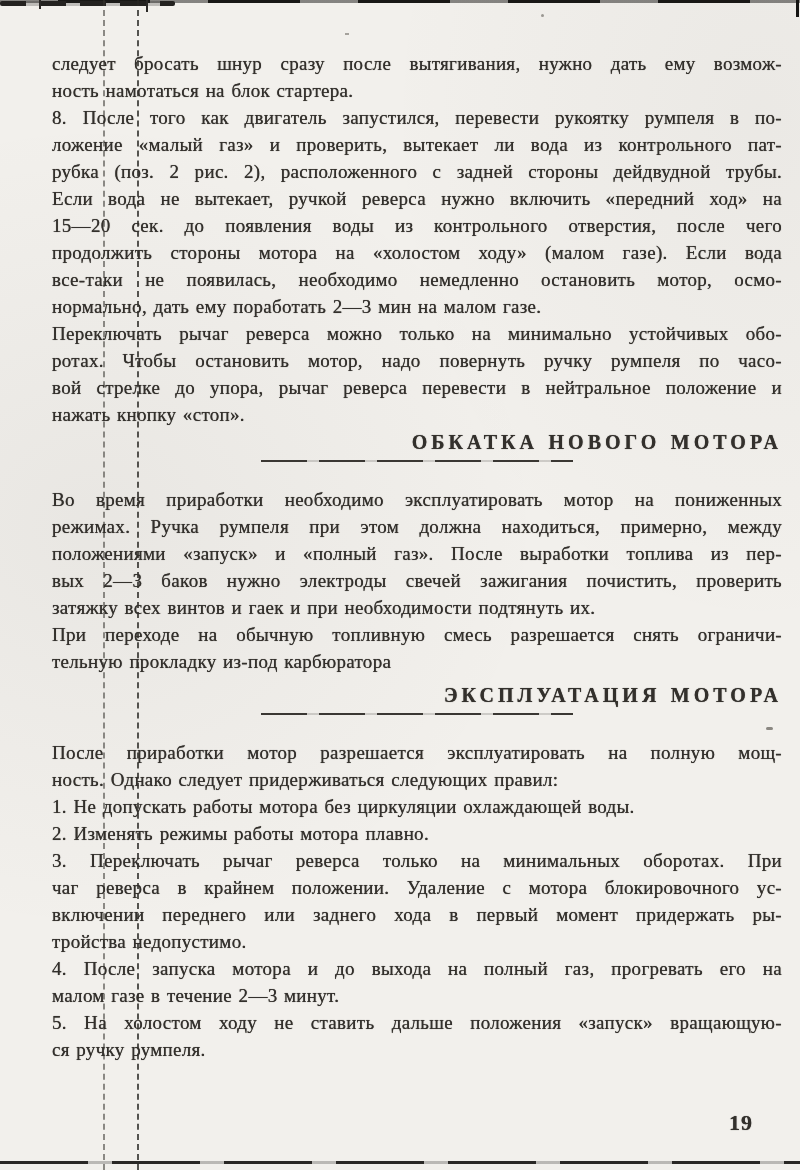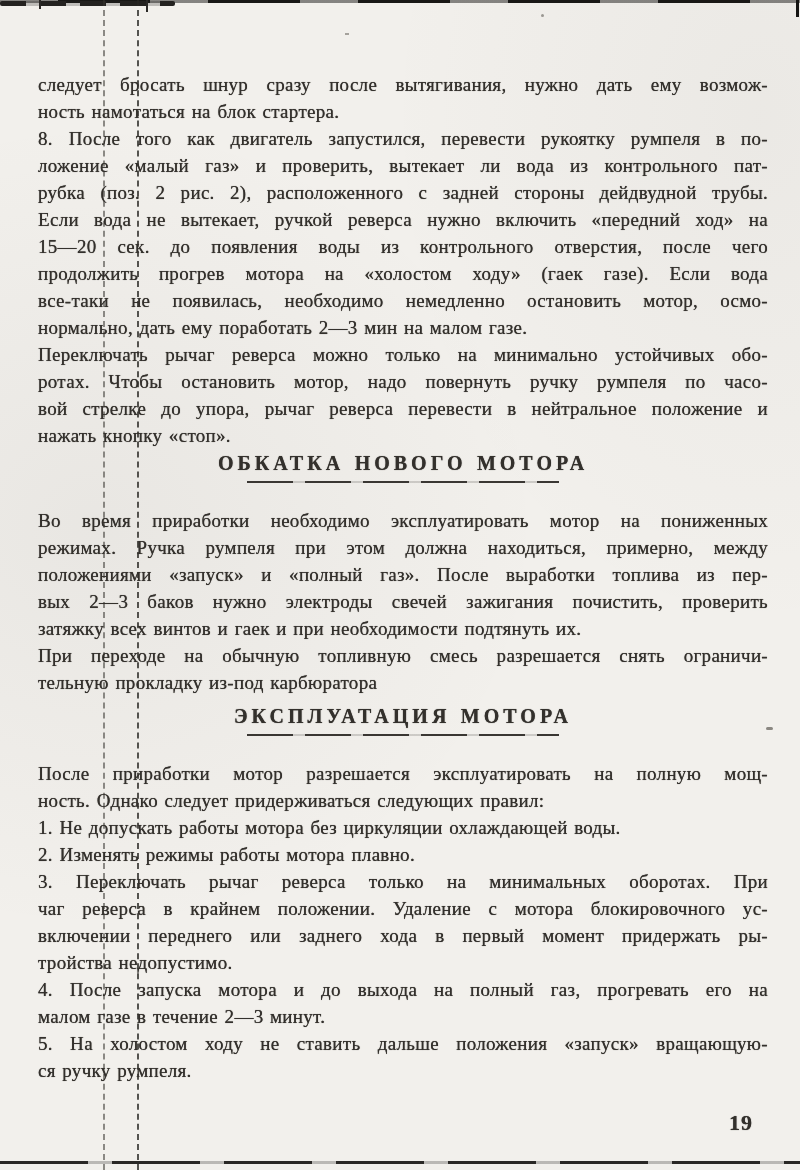--- a/index.html
+++ b/index.html
@@ -39,35 +39,34 @@
   }
   .scan-edge-bottom{
     position:absolute;top:1161px;left:0;width:100%;height:3px;
     background:repeating-linear-gradient(90deg,#2a2826 0 88px,rgba(42,40,38,.28) 88px 112px);
   }
   .speck-1{position:absolute;top:727px;left:766px;width:7px;height:3px;background:rgba(70,66,60,.6);border-radius:2px;}
   .speck-2{position:absolute;top:14px;left:541px;width:3px;height:3px;background:rgba(70,66,60,.5);border-radius:50%;}
   .speck-3{position:absolute;top:33px;left:345px;width:4px;height:2px;background:rgba(70,66,60,.45);}
   
   #doc{
-    position:absolute;top:50px;left:38px;width:730px;
+    position:absolute;top:50px;left:52px;width:730px;
     font-size:19px;line-height:27px;
     letter-spacing:0.3px;word-spacing:1.5px;
     text-shadow:0 0 0.7px rgba(50,46,42,.95);
-    margin-top:21px;
   }
   .para{margin:0;}
   .line{height:27px;white-space:nowrap;}
   .line.just{
     white-space:normal;
     text-align:justify;
     text-align-last:justify;
     -moz-text-align-last:justify;
   }
-  .headwrap{margin:0 0 24px 0;padding-top:1px;text-align:center;}
+  .headwrap{margin:0 0 24px 0;padding-top:1px;text-align:right;}
   .headwrap.second{margin-top:6px;}
   .heading{
     margin:0;display:inline-block;
     font-size:20px;font-weight:bold;
     letter-spacing:4px;line-height:27px;
     text-shadow:0 0 0.8px rgba(50,46,42,.95);
   }
   .heading-underline{
     margin:4px auto 0 auto;height:2px;width:312px;
     background:repeating-linear-gradient(90deg,#3a3733 0 46px,rgba(58,55,51,.2) 46px 58px);
@@ -98,21 +97,21 @@
       <div class="para">
         <div class="line just">следует бросать шнур сразу после вытягивания, нужно дать ему возмож-</div>
         <div class="line">ность намотаться на блок стартера.</div>
       </div>
       <div class="para">
         <div class="line just">8. После того как двигатель запустился, перевести рукоятку румпеля в по-</div>
         <div class="line just">ложение «малый газ» и проверить, вытекает ли вода из контрольного пат-</div>
         <div class="line just">рубка (поз. 2 рис. 2), расположенного с задней стороны дейдвудной трубы.</div>
         <div class="line just">Если вода не вытекает, ручкой реверса нужно включить «передний ход» на</div>
         <div class="line just">15—20 сек. до появления воды из контрольного отверстия, после чего</div>
-        <div class="line just">продолжить прогрев мотора на «холостом ходу» (гаек газе). Если вода</div>
+        <div class="line just">продолжить стороны мотора на «холостом ходу» (малом газе). Если вода</div>
         <div class="line just">все-таки не появилась, необходимо немедленно остановить мотор, осмо-</div>
         <div class="line">нормально, дать ему поработать 2—3 мин на малом газе.</div>
       </div>
       <div class="para">
         <div class="line just">Переключать рычаг реверса можно только на минимально устойчивых обо-</div>
         <div class="line just">ротах. Чтобы остановить мотор, надо повернуть ручку румпеля по часо-</div>
         <div class="line just">вой стрелке до упора, рычаг реверса перевести в нейтральное положение и</div>
         <div class="line">нажать кнопку «стоп».</div>
       </div>
       <div class="headwrap"><h2 class="heading">ОБКАТКА НОВОГО МОТОРА</h2><div class="heading-underline"></div></div>

